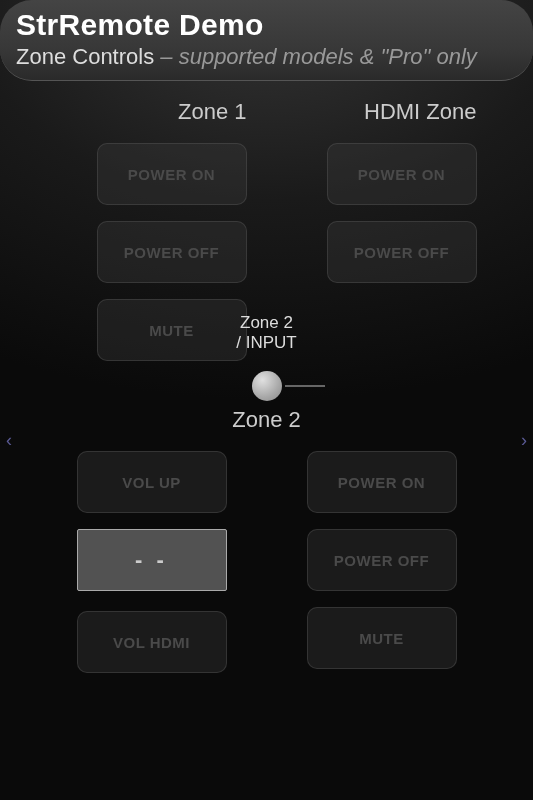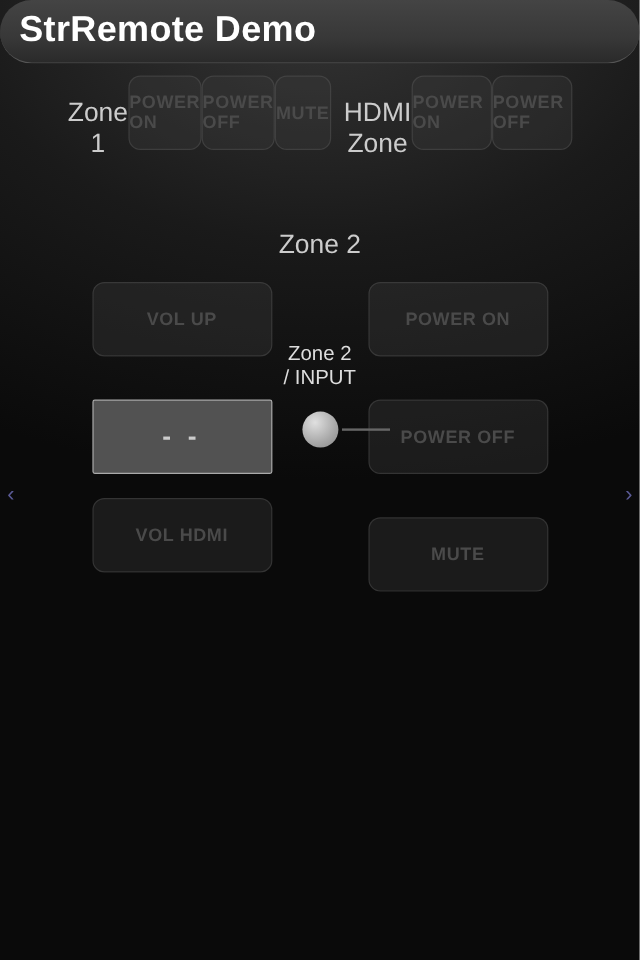--- a/index.html
+++ b/index.html
@@ -43,42 +43,42 @@
     padding: 10px 4px;
   }
   .arrow-left { left: 2px; }
   .arrow-right { right: 2px; }
   .columns {
     display: flex;
     justify-content: center;
     gap: 40px;
     padding: 0 30px;
   }
-  .col { width: 190px; display: flex; flex-direction: row; align-items: center; }
+  .col { width: 190px; display: flex; flex-direction: column; align-items: flex-end; }
   .col-head {
     color: #ccc;
     font-size: 22px;
     text-align: center;
     margin-bottom: 18px;
     margin-top: 8px;
   }
   .btn {
     width: 150px;
     height: 62px;
     background: rgba(60,60,60,0.35);
     border: 1px solid rgba(100,100,100,0.35);
     border-radius: 10px;
     color: #4a4a4a;
     font-size: 15px;
     font-weight: bold;
     letter-spacing: 0.5px;
     display: flex;
     align-items: center;
     justify-content: center;
-    margin-bottom: 36px;
+    margin-bottom: 16px;
     cursor: pointer;
     user-select: none;
   }
   .display-box {
     width: 150px;
     height: 62px;
     background: #525252;
     border: 1px solid #aaa;
     border-radius: 2px;
     color: #ccc;
@@ -132,20 +132,23 @@
     gap: 40px;
     padding: 0 30px;
   }
   .bcol { width: 190px; display: flex; flex-direction: column; align-items: center; }
 </style>
 </head>
 <body>
 
 <div class="header">
   <div class="app-title">StrRemote Demo</div>
+  <div class="subtitle-line">
+    <span class="subtitle-main">Zone Controls</span><span class="subtitle-note"> – </span><span class="subtitle-note">supported models &amp; "Pro" only</span>
+  </div>
 </div>
 
 <div class="content">
 
   <div class="arrow arrow-left">‹</div>
   <div class="arrow arrow-right">›</div>
 
   <div class="columns">
     <div class="col">
       <div class="col-head">Zone 1</div>

